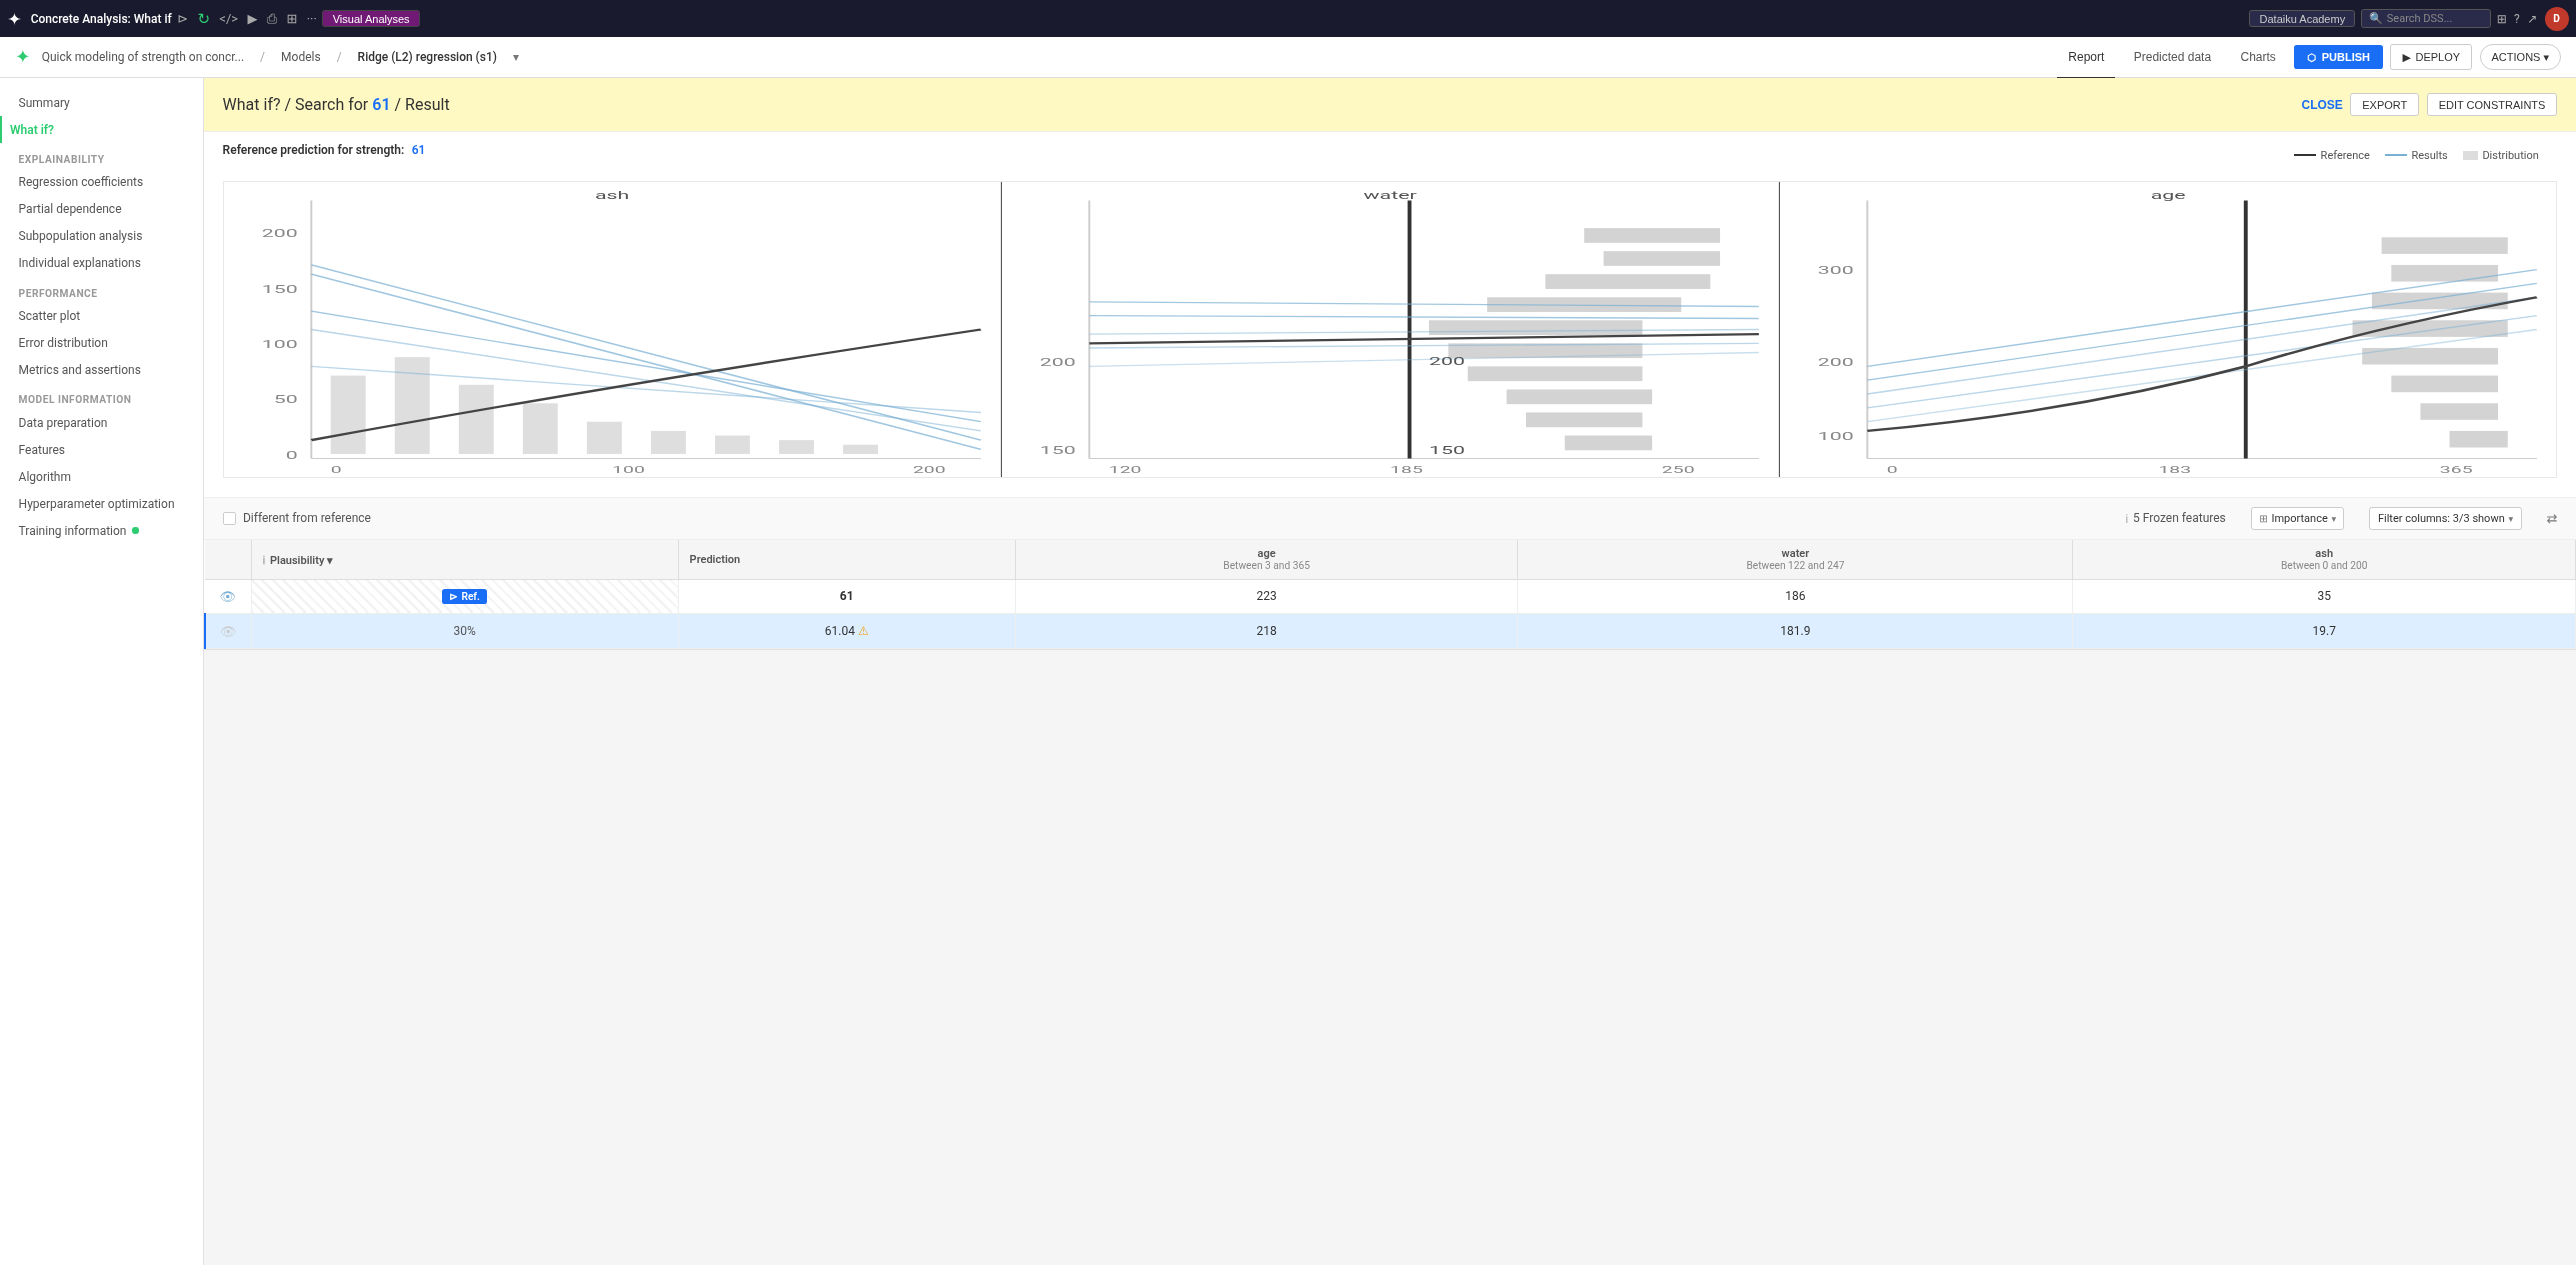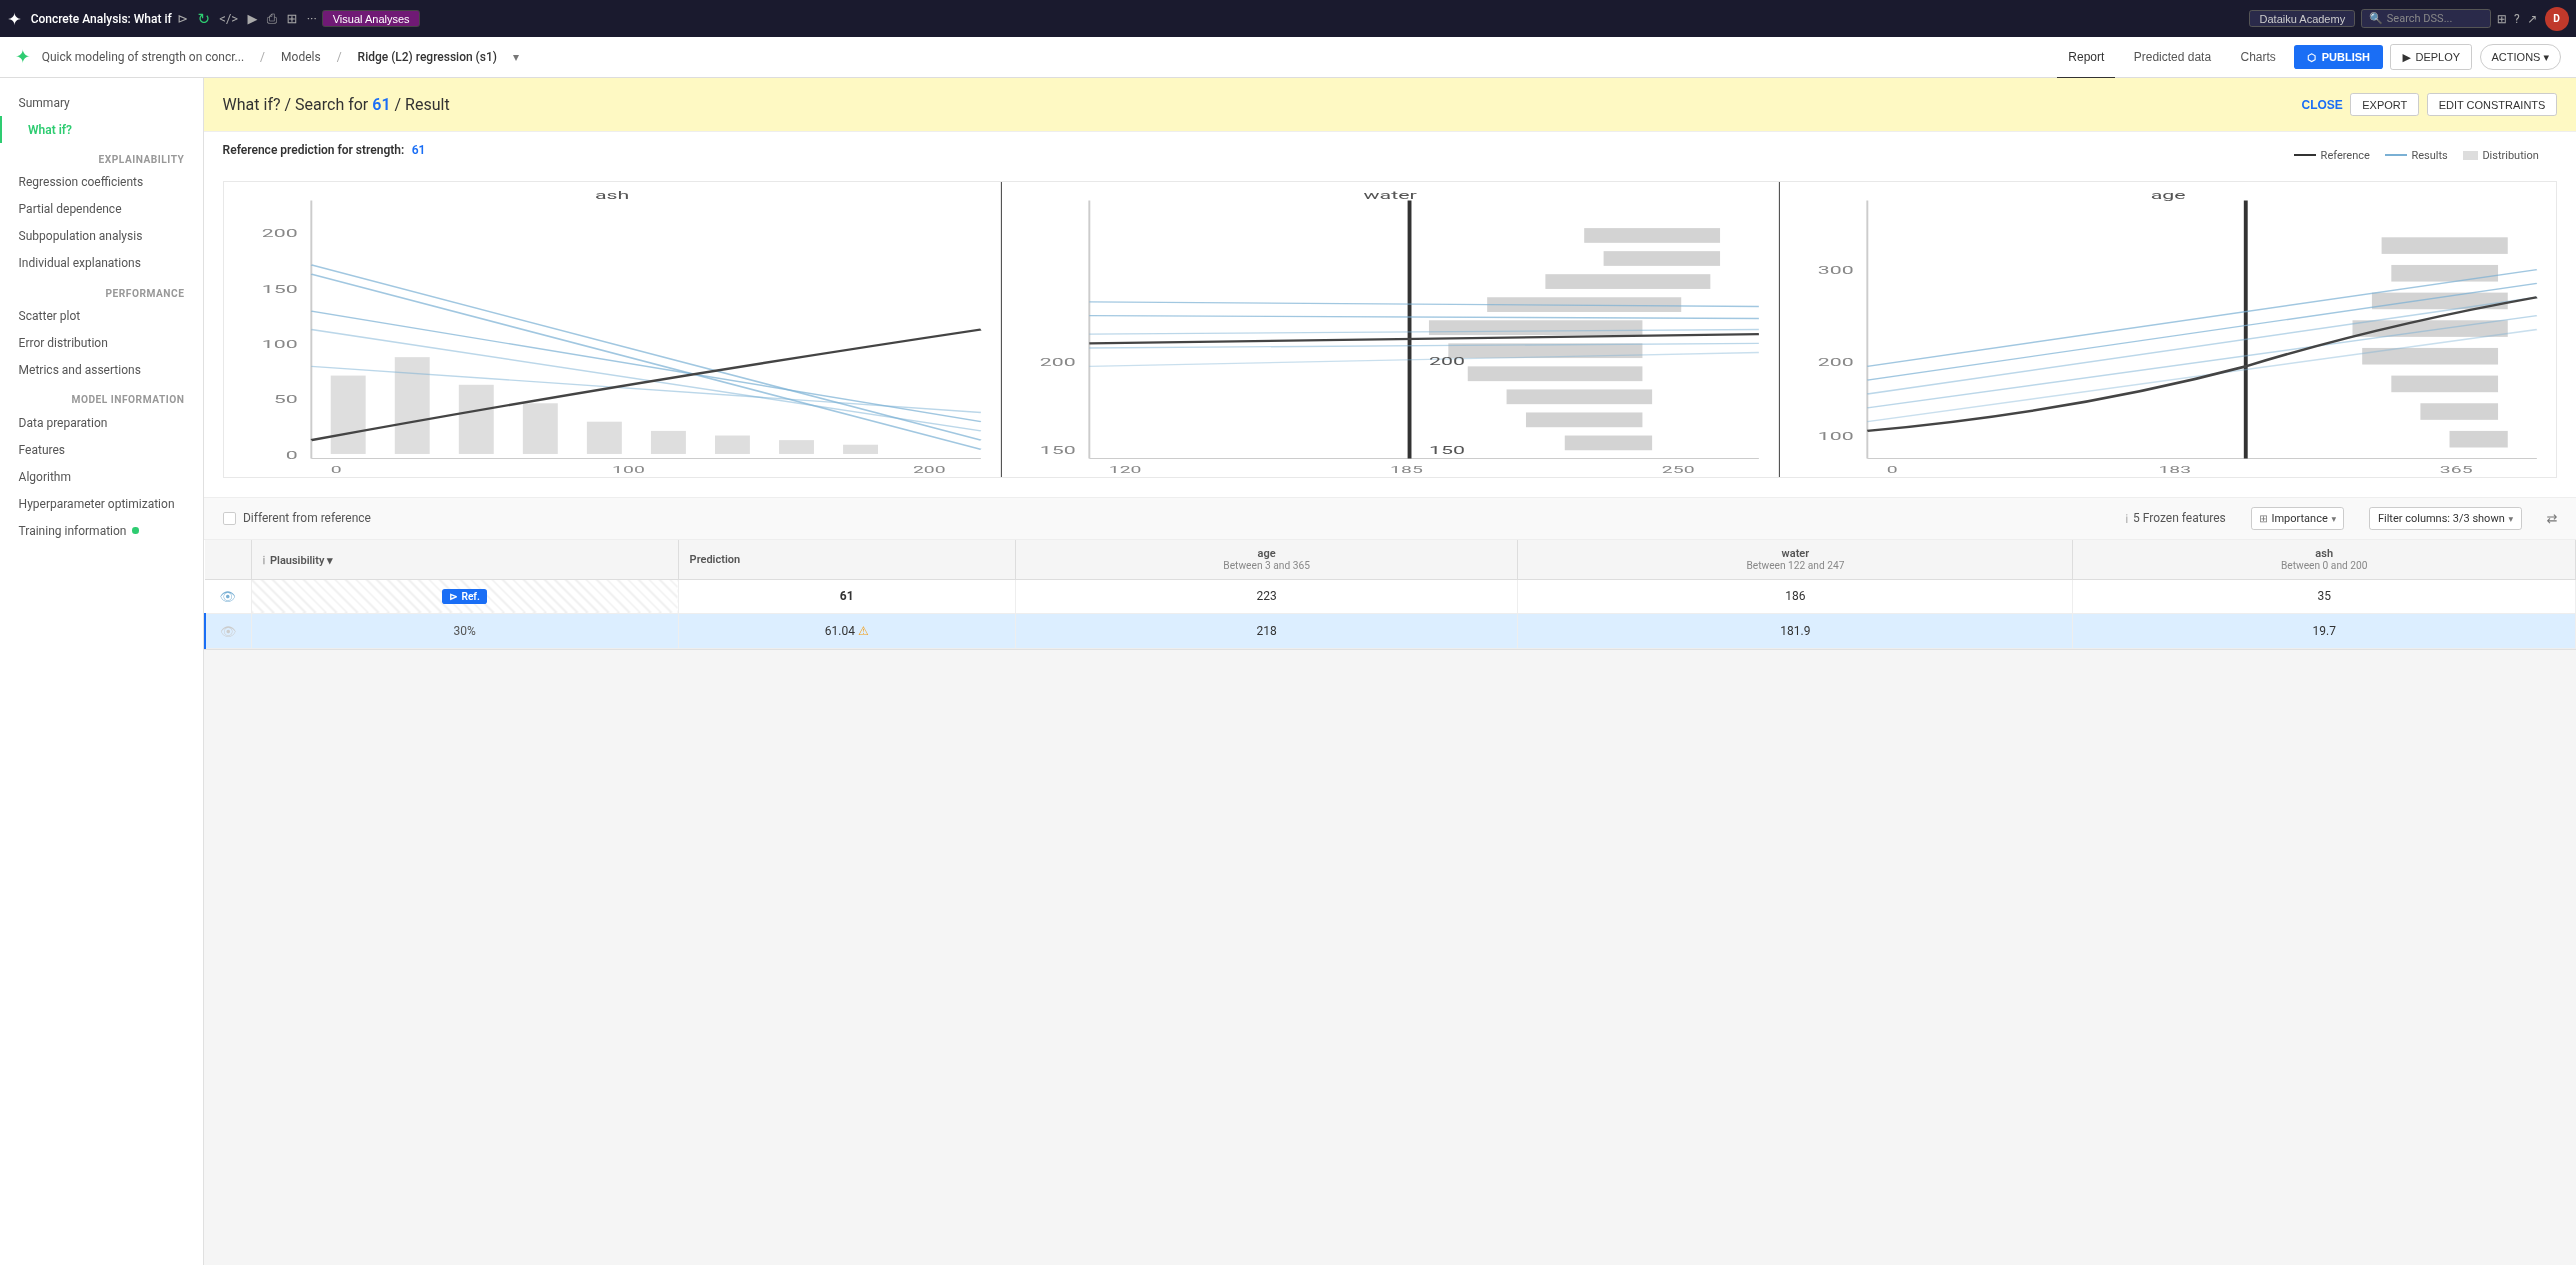--- a/index.html
+++ b/index.html
@@ -62,23 +62,23 @@
     .main-layout { display: flex; height: calc(100vh - 78px); }
 
     
     .sidebar {
       width: 204px; background: white; border-right: 0.9px solid #e0e0e0;
       overflow-y: auto; flex-shrink: 0; padding: 11px 0;
     }
     .sidebar-item {
       padding: 6.5px 18.6px; font-size: 12px; color: #555; cursor: pointer;
     }
-    .sidebar-item.active { color: #2ecc71; font-weight: 600; border-left: 2.8px solid #2ecc71; padding-left: 26px; }
+    .sidebar-item.active { color: #2ecc71; font-weight: 600; border-left: 2.8px solid #2ecc71; padding-left: 8px; }
     .sidebar-section {
-      padding: 11px 18.6px 3.7px; font-size: 10.2px; font-weight: 700; color: #999; letter-spacing: 0.5px; text-align: right;
+      padding: 11px 18.6px 3.7px; font-size: 10.2px; font-weight: 700; color: #999; letter-spacing: 0.5px;
     }
     .sidebar-item-with-dot { display: flex; align-items: center; gap: 5.6px; }
     .dot { width: 6.5px; height: 6.5px; border-radius: 50%; background: #2ecc71; }
 
     
     .content { flex: 1; overflow-y: auto; background: #f5f5f5; }
 
     
     .whatif-panel {
       background: #fef9c3; margin: 0; border-bottom: 0.9px solid #e0e0e0;

